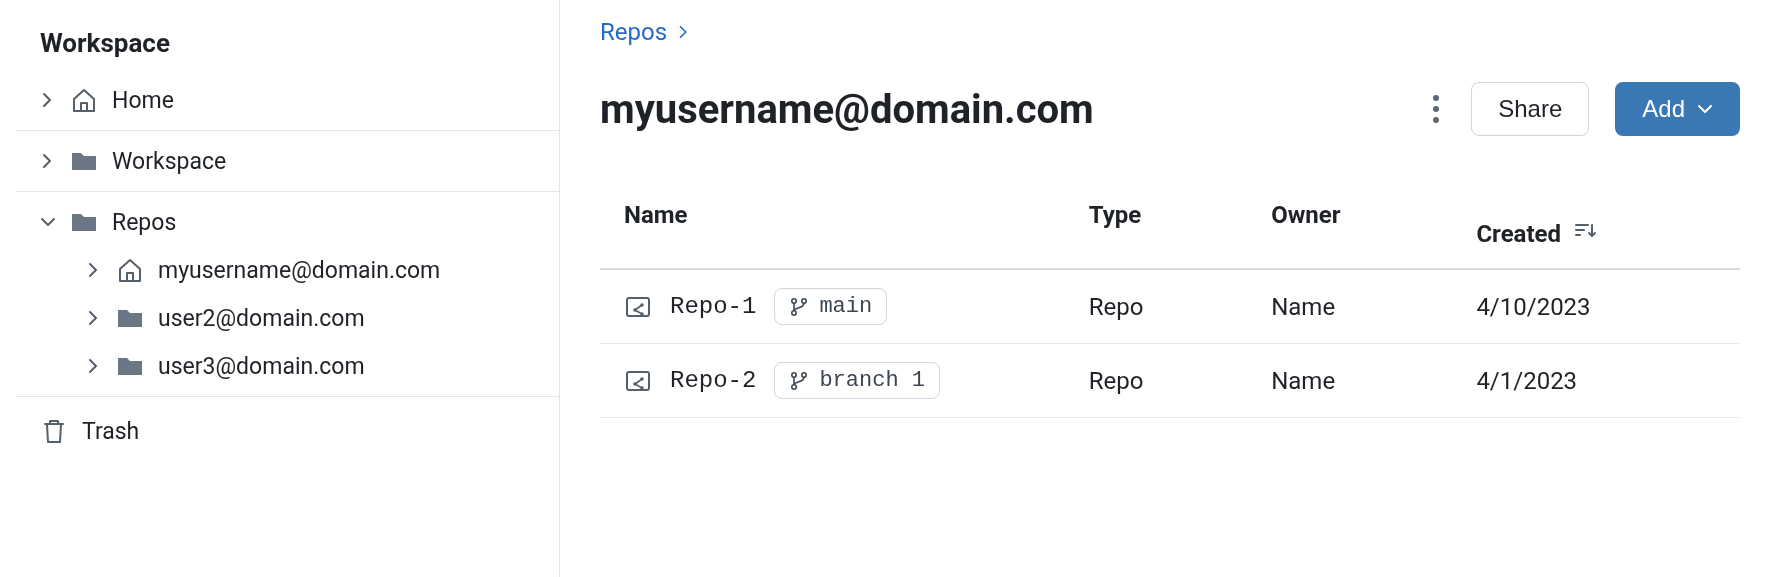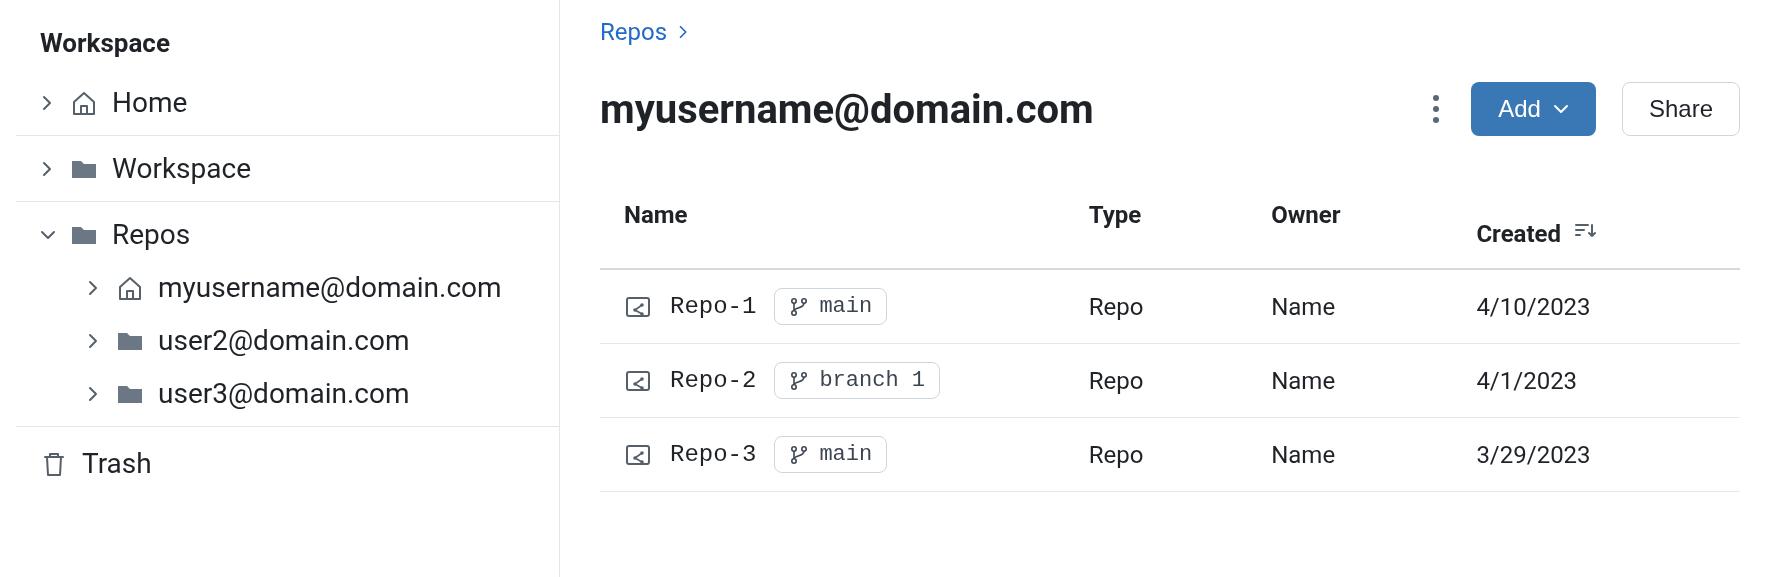--- a/index.html
+++ b/index.html
@@ -43,21 +43,21 @@
     }
     .ico {
       width: 28px;
       height: 28px;
       flex-shrink: 0;
       fill: currentColor;
     }
     .folder-fill { color: #6b7785; }
     .home-outline { color: #56606b; }
     .tree-label {
-      font-size: 28px;
+      font-size: 23px;
       color: #1f2328;
     }
     .divider {
       height: 1px;
       background: #e5e5e5;
       margin: 6px 0;
     }
     .trash-item {
       display: flex;
       align-items: center;
@@ -296,28 +296,28 @@
   </nav>
 
   <div class="title-row">
     <h1 class="page-title">myusername@domain.com</h1>
     <div class="actions">
       <div class="kebab">
         <span></span>
           <span></span>
           <span></span>
       </div>
+      <button class="btn btn-outline">
+        <span>Share</span>
+      </button>
       <button class="btn btn-primary">
         <span>Add</span>
         <svg width="16" height="16" viewBox="0 0 16 16">
             <use href="#i-chevron-down"></use>
           </svg>
-      </button>
-      <button class="btn btn-outline">
-        <span>Share</span>
       </button>
     </div>
   </div>
 
   <table class="table">
     <thead>
       <tr>
         <th class="col-name">Name</th>
         <th class="col-type">Type</th>
         <th class="col-owner">Owner</th>
@@ -363,34 +363,15 @@
                   <use href="#i-branch"></use>
                 </svg>
               <span>branch 1</span>
             </span>
           </span>
         </td>
         <td>Repo</td>
         <td>Name</td>
         <td>4/1/2023</td>
       </tr>
-      <tr>
-        <td>
-          <span class="name-cell">
-            <svg class="ico repo-icon" viewBox="0 0 28 28">
-                <use href="#i-repo"></use>
-              </svg>
-            <span>Repo-3</span>
-            <span class="branch-tag">
-              <svg width="20" height="22" viewBox="0 0 20 22">
-                  <use href="#i-branch"></use>
-                </svg>
-              <span>main</span>
-            </span>
-          </span>
-        </td>
-        <td>Repo</td>
-        <td>Name</td>
-        <td>3/29/2023</td>
-      </tr>
     </tbody>
   </table>
 </main>
 
 </body></html>

